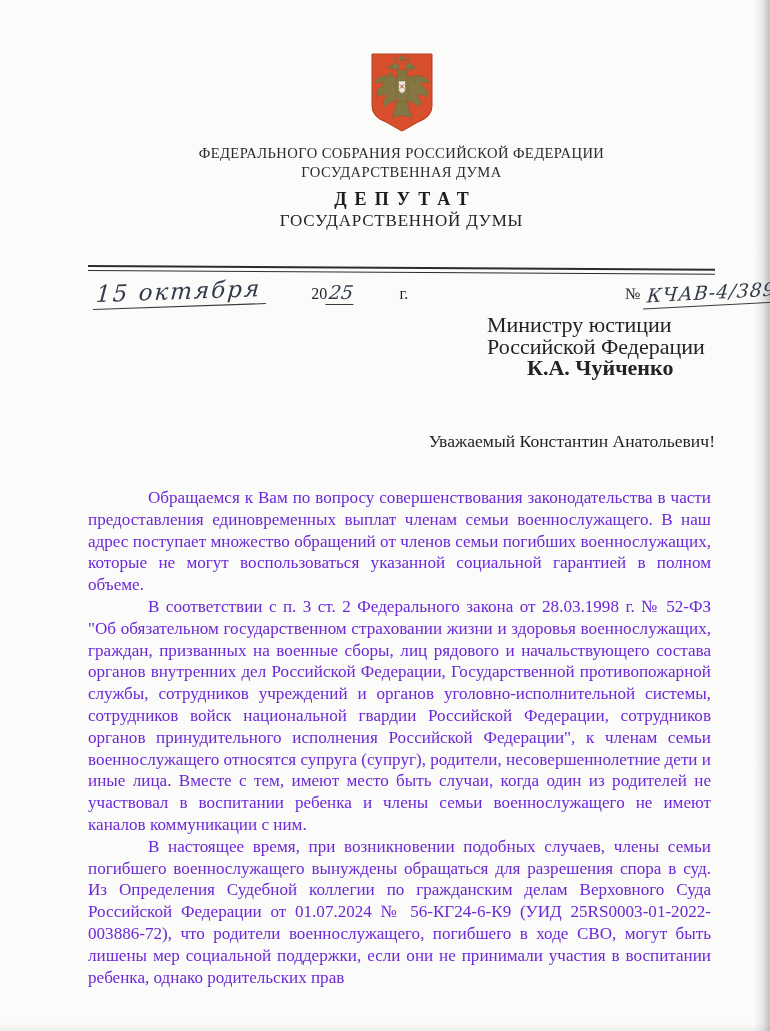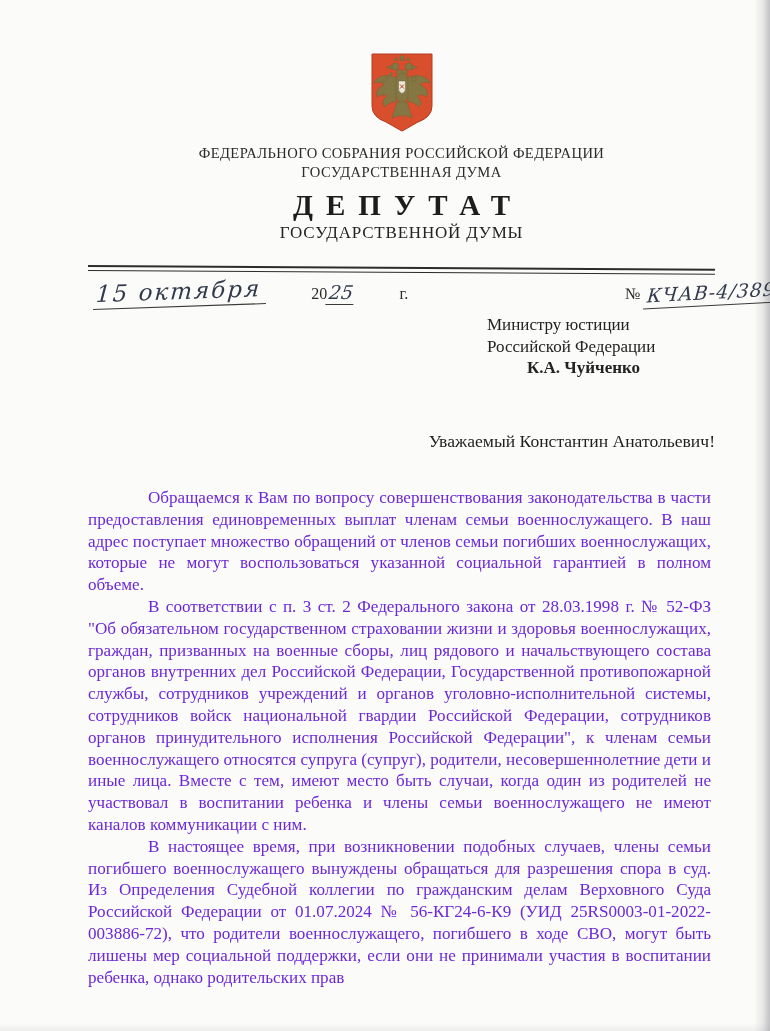--- a/index.html
+++ b/index.html
@@ -25,21 +25,21 @@
     position:absolute;left:88px;top:0;width:627px;
     text-align:center;
   }
   .emblem{margin:52px auto 10px auto;width:70px;height:82px;}
   .org-line{
     font-size:14.6px;line-height:19px;letter-spacing:0.4px;
     color:#2b2b2b;white-space:nowrap;
   }
   .doc-title{
     margin-top:7px;
-    font-size:29px;font-weight:bold;letter-spacing:0.45em;
+    font-size:18px;font-weight:bold;letter-spacing:0.45em;
     text-indent:0.45em; 
     color:#1d1d1d;
   }
   .doc-subtitle{
     margin-top:1px;
     font-size:17px;letter-spacing:0.8px;color:#232323;
   }
   .rule{
     position:absolute;left:88px;top:265px;width:627px;height:3px;
     border-top:2.4px solid #2c2c2c;
@@ -76,21 +76,21 @@
   .hand-number{
     display:inline-block;
     font-size:19px;letter-spacing:1px;
     transform:rotate(-3deg) skewX(-8deg);
     border-bottom:1.2px solid #3a3a3a;
     padding:0 3px 2px 3px;
   }
 
   .addressee{
     position:absolute;left:487px;top:314px;
-    font-size:17px;line-height:21.6px;color:#232323;
+    font-size:22px;line-height:21.6px;color:#232323;
   }
   .addressee .name{font-weight:bold;margin-left:40px;}
 
   .salutation{
     position:absolute;left:88px;top:431px;width:627px;
     text-align:right;font-weight:normal;font-size:17.6px;color:#1f1f1f;
   }
 
   .body-text{
     position:absolute;left:88px;top:487px;width:623px;

